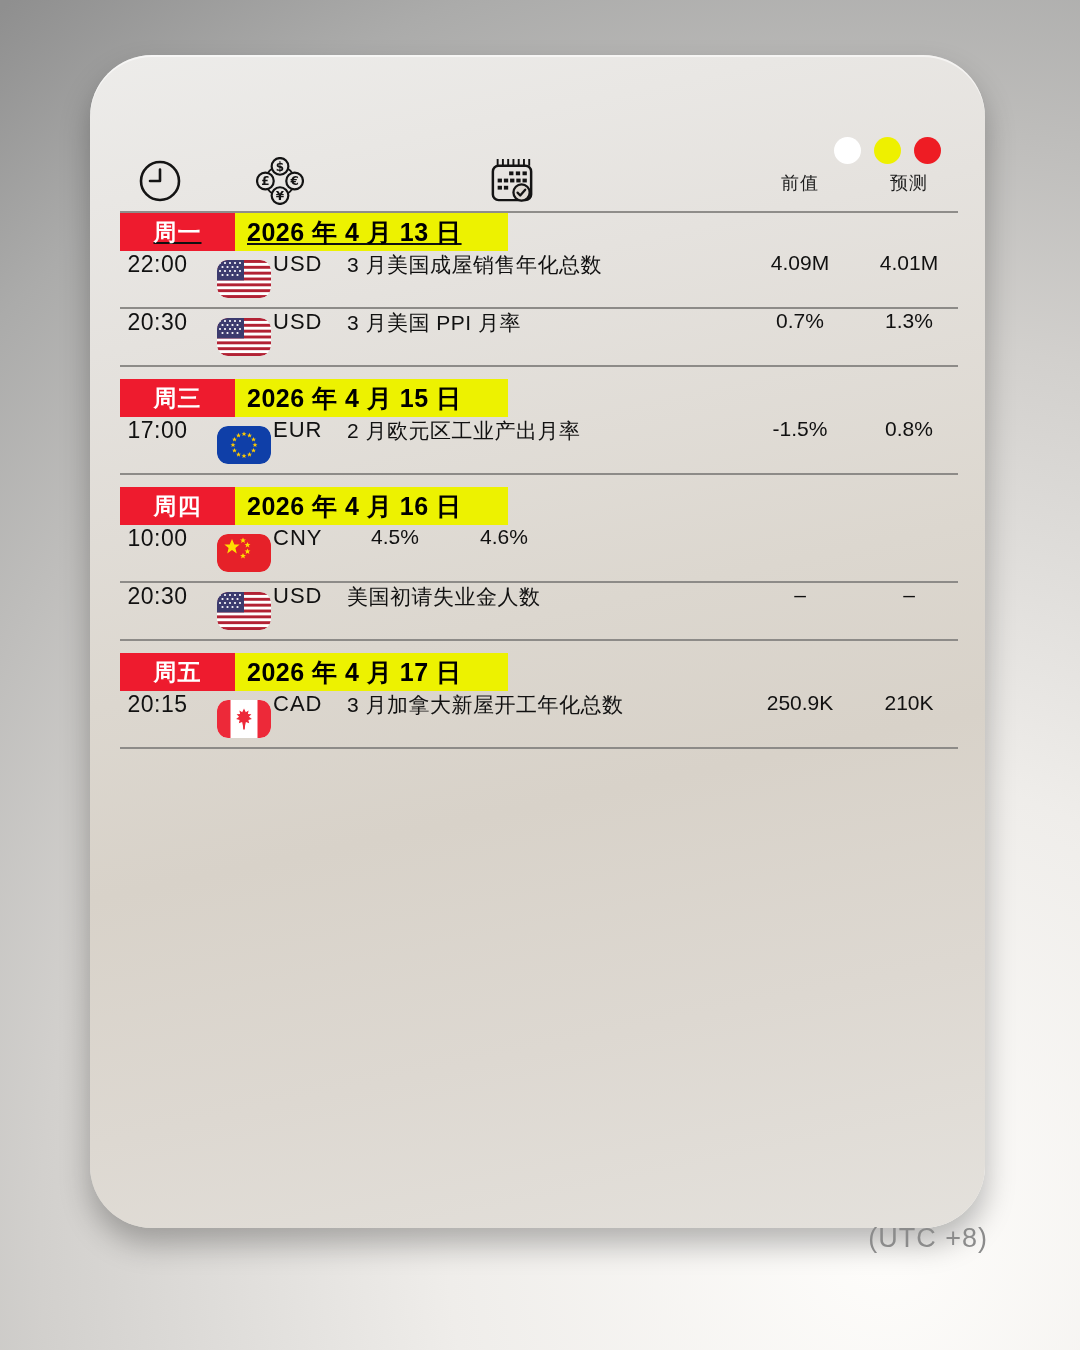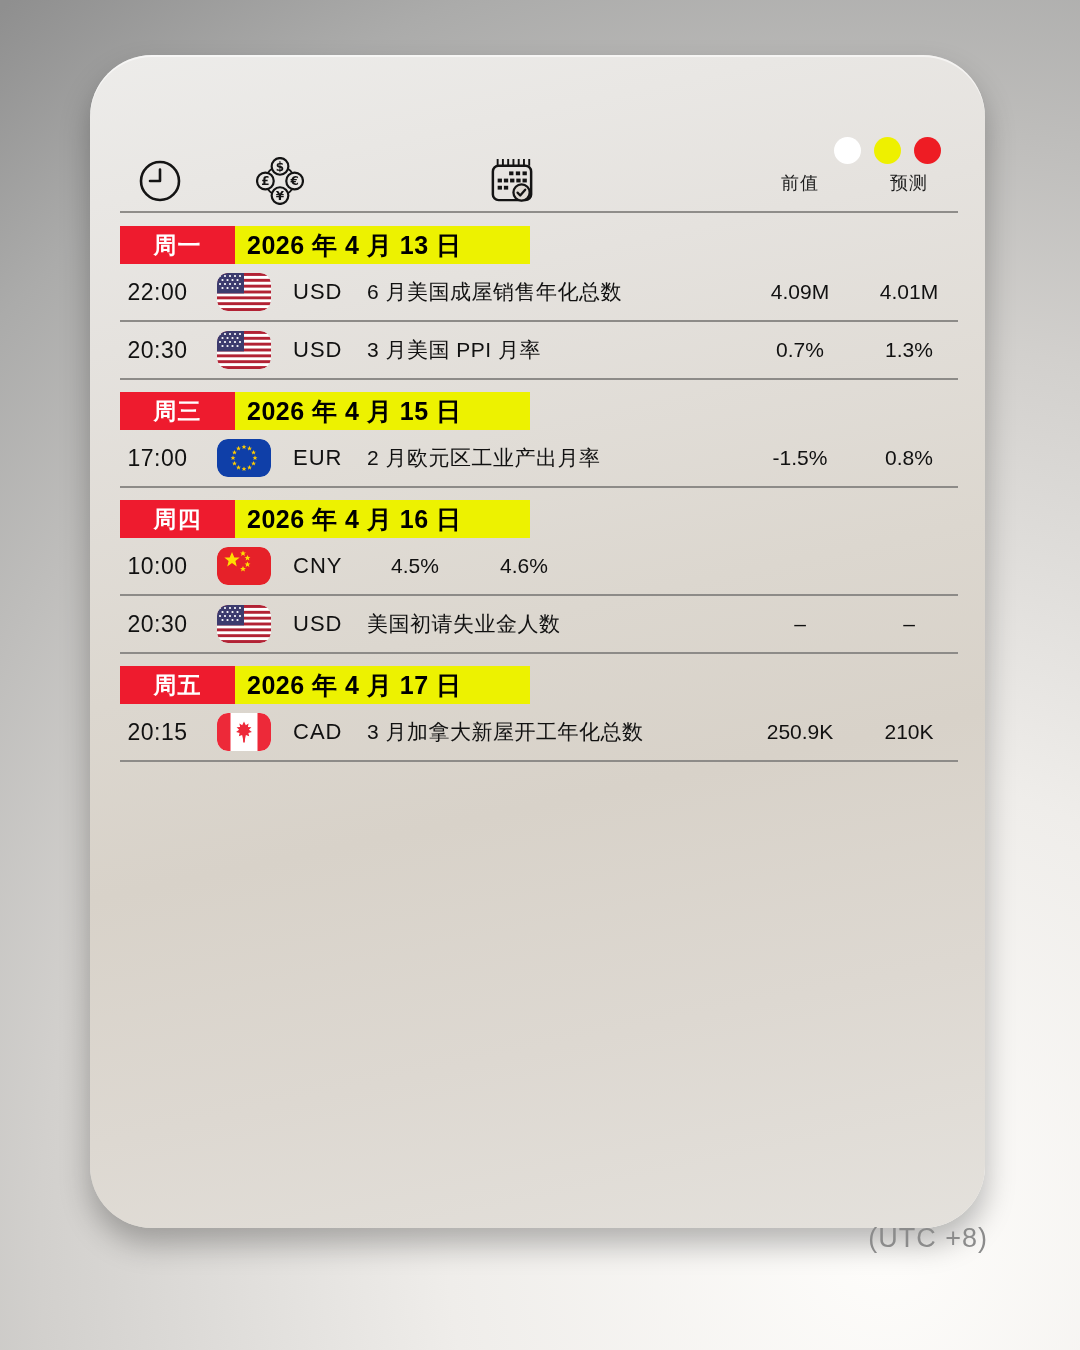--- a/index.html
+++ b/index.html
@@ -30,31 +30,31 @@
   .ic-clock{left:18px;}
   .ic-curr{left:136px;}
   .ic-cal{left:370px;}
   .hdr-label{position:absolute;top:50%;transform:translateY(-50%);
     font-size:18px;color:#1d1d1d;text-align:center;letter-spacing:1px;}
   .hdr-prev{left:620px;width:120px;}
   .hdr-fore{left:740px;width:98px;}
 
   
   .daybar{display:flex;height:38px;margin-top:12px;width:fit-content;}
-  .daybar.first{margin-top:13px;}
+  .daybar.first{margin-top:0;text-decoration:underline;}
   .day-label{width:115px;background:#ee1b2e;color:#fff;font-size:23px;font-weight:700;
     display:flex;align-items:center;justify-content:center;letter-spacing:1px;}
   .day-date{background:#edf200;color:#000;font-size:25px;font-weight:600;
-    display:flex;align-items:center;padding:0 68px 0 12px;white-space:nowrap;letter-spacing:.5px;}
+    display:flex;align-items:center;padding:0 46px 0 12px;white-space:nowrap;letter-spacing:.5px;}
 
   
-  .row{display:flex;align-items:center;height:56px;border-bottom:2px solid #8d8b88;}
+  .row{display:flex;height:56px;border-bottom:2px solid #8d8b88;}
   .c-time{width:75px;text-align:center;font-size:23px;letter-spacing:.5px;}
   .c-flag{width:56px;margin-left:22px;display:flex;align-items:center;}
-  .c-code{width:62px;margin-left:20px;font-size:22px;letter-spacing:1px;}
+  .c-code{width:62px;font-size:22px;letter-spacing:1px;}
   .c-name{flex:1;margin-left:12px;font-size:21px;letter-spacing:.5px;white-space:nowrap;}
   .c-prev{width:120px;text-align:center;font-size:21px;}
   .c-fore{width:98px;text-align:center;font-size:21px;}
 
   .flag-svg{display:block;border-radius:11px;}
 
   .utc{position:absolute;right:92px;top:1223px;font-size:27px;color:#8b8b8b;letter-spacing:1px;}
 </style>
 </head>
 <body>
@@ -168,21 +168,21 @@
                 <circle cx="23" cy="11" r="1.1"></circle>
               <circle cx="5.5" cy="15" r="1.1"></circle>
                 <circle cx="10.5" cy="15" r="1.1"></circle>
                 <circle cx="15.5" cy="15" r="1.1"></circle>
                 <circle cx="20.5" cy="15" r="1.1"></circle>
             </g>
           </g>
         </svg>
       </div>
       <div class="c-code">USD</div>
-      <div class="c-name">6 月美国成屋销售年化总数</div>
+      <div class="c-name">3 月美国成屋销售年化总数</div>
       <div class="c-prev">4.09M</div>
       <div class="c-fore">4.01M</div>
     </div>
 
     <div class="row">
       <div class="c-time">20:30</div>
       <div class="c-flag">
         <svg class="flag-svg" width="54" height="38" viewBox="0 0 54 38">
           <g clip-path="url(#flagClip)">
             <rect width="54" height="38" fill="#ffffff"></rect>

